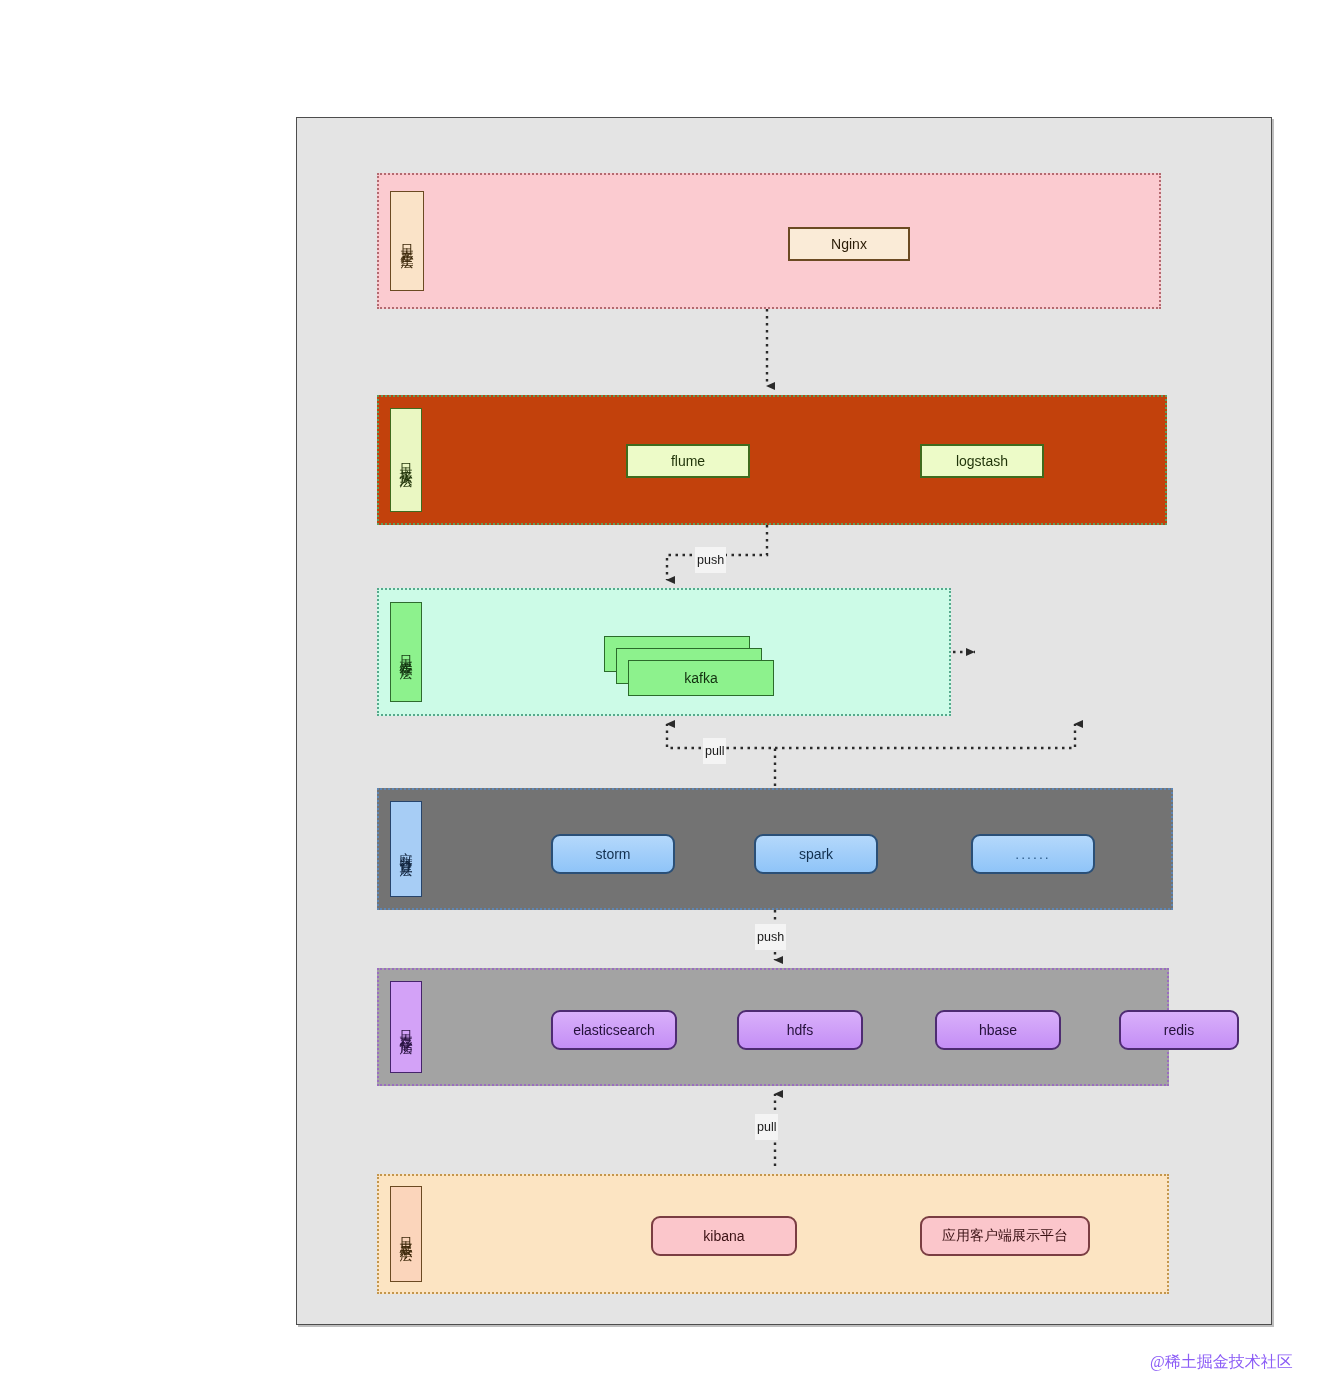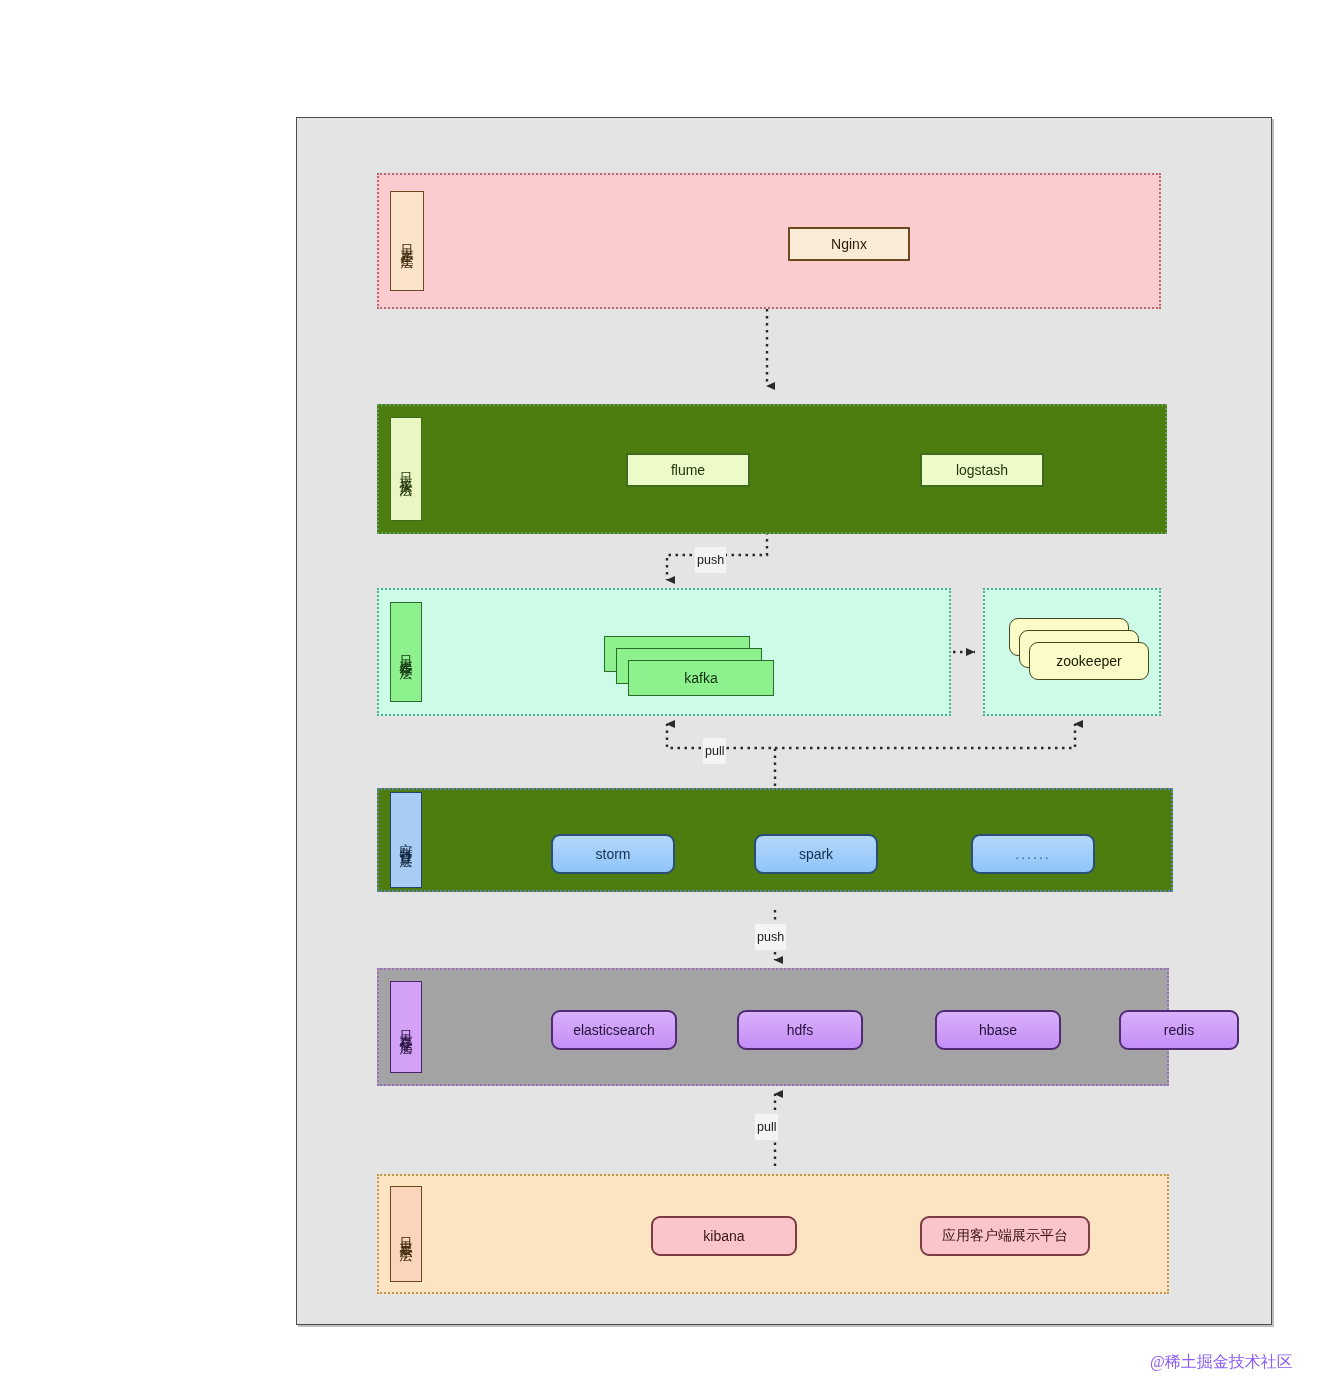--- a/index.html
+++ b/index.html
@@ -96,23 +96,22 @@
   }
   #layer-produce .vlabel { background: #fae3c8; border-color: #6b4a22; width: 34px; height: 100px; color: #3a2608; }
   #node-nginx {
     left: 409px; top: 52px; width: 122px; height: 34px;
     background: #faebd7; border-color: #6b4a22; color: #2b1c06;
   }
 
   
   #layer-access {
     left: 80px; top: 277px; width: 790px; height: 130px;
-    background: #4d7c0f;
+    background: #c2410c;
     border-color: #5f9e5f;
-    margin-top: 9px;
   }
   #layer-access .vlabel { background: #eaf7c2; border-color: #3f6b1e; width: 32px; height: 104px; color: #1f3308; }
   #node-flume {
     left: 247px; top: 47px; width: 124px; height: 34px;
     background: #edfbc8; border-color: #3f6b1e; color: #1f3308;
   }
   #node-logstash {
     left: 541px; top: 47px; width: 124px; height: 34px;
     background: #edfbc8; border-color: #3f6b1e; color: #1f3308;
   }
@@ -159,22 +158,22 @@
   #zk-1 { left: 24px; top: 28px; width: 120px; height: 38px; }
   #zk-2 { left: 34px; top: 40px; width: 120px; height: 38px; }
   #zk-3 {
     left: 44px; top: 52px; width: 120px; height: 38px;
     display: flex; align-items: center; justify-content: center;
     font-size: 14px;
   }
 
   
   #layer-compute {
-    left: 80px; top: 670px; width: 796px; height: 104px;
-    background: #4d7c0f;
+    left: 80px; top: 670px; width: 796px; height: 122px;
+    background: #737373;
     border-color: #5d86b5;
   }
   #layer-compute .vlabel { background: #a7cdf5; border-color: #27446b; width: 32px; height: 96px; color: #0d1f38; }
   .blue-node {
     background: linear-gradient(#b4d8fb, #8fc4f8);
     border-color: #2a4f77; color: #12304f;
   }
   #node-storm { left: 172px; top: 44px; width: 124px; height: 40px; }
   #node-spark { left: 375px; top: 44px; width: 124px; height: 40px; }
   #node-etc   { left: 592px; top: 44px; width: 124px; height: 40px; color: #2e5c8a; letter-spacing: 2px;}
@@ -297,27 +296,20 @@
 
   <div class="layer" id="layer-cache">
     <div class="layer-inner">
       <div class="vlabel">日志缓存层</div>
       <div class="kafka-box" id="kafka-1"></div>
       <div class="kafka-box" id="kafka-2"></div>
       <div class="kafka-box" id="kafka-3">kafka</div>
     </div>
   </div>
 
-  <div class="layer" id="layer-zk">
-    <div class="layer-inner">
-      <div class="zk-box" id="zk-1"></div>
-      <div class="zk-box" id="zk-2"></div>
-      <div class="zk-box" id="zk-3">zookeeper</div>
-    </div>
-  </div>
 
   <div class="layer" id="layer-compute">
     <div class="layer-inner">
       <div class="vlabel">实时计算层</div>
       <div class="node rounded blue-node" id="node-storm">storm</div>
       <div class="node rounded blue-node" id="node-spark">spark</div>
       <div class="node rounded blue-node" id="node-etc">......</div>
     </div>
   </div>
 

